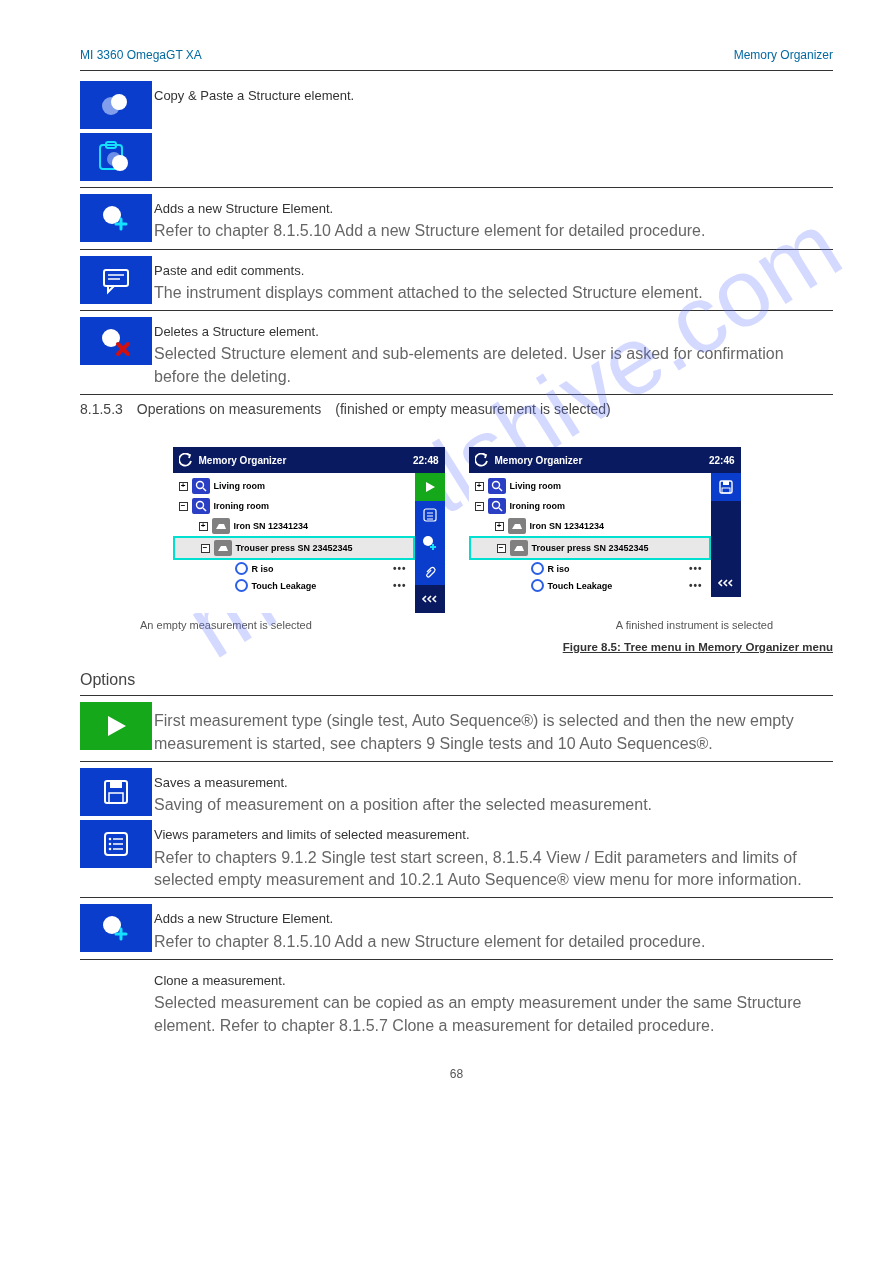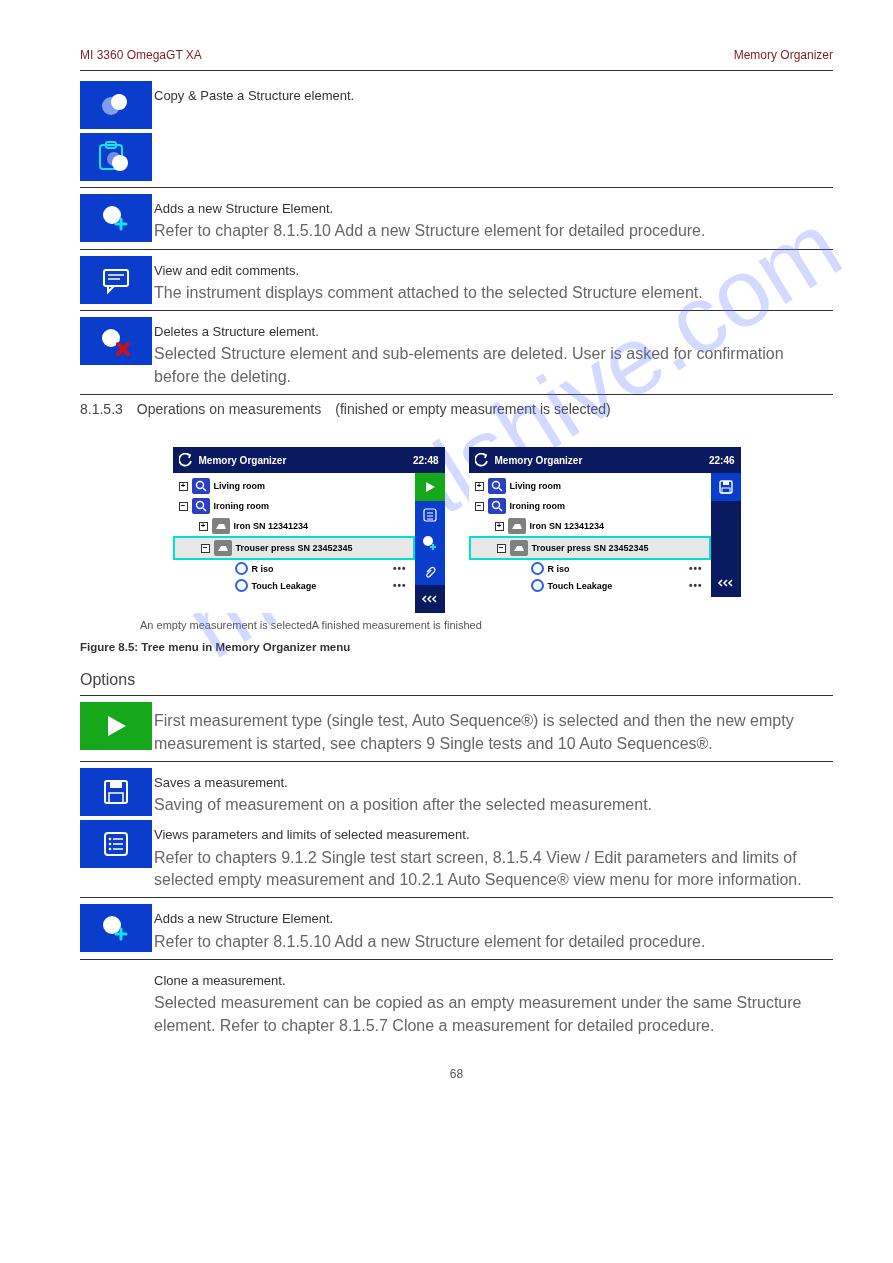--- a/index.html
+++ b/index.html
@@ -11,21 +11,21 @@
     width: 893px;
     position: relative;
   }
   .page {
     padding: 48px 60px 40px 80px;
   }
   .header-row {
     display: flex;
     justify-content: space-between;
     font-size: 12px;
-    color: #7f1d1d;
+    color: #0369a1;
     margin-bottom: 8px;
     gap: 47px;
   }
   hr.sep {
     border: none;
     border-top: 1px solid #333;
     margin: 4px 0 10px 0;
   }
   hr.sep-light {
     border: none;
@@ -45,31 +45,32 @@
     display: flex;
     align-items: center;
     justify-content: center;
   }
   .blue-bg { background: #0a3dcc; }
   .green-bg { background: #14a81a; }
   .desc-col { flex: 1; font-size: 13px; color: #333; padding-top: 6px; line-height: 1.4; }
   .desc-col .sub { color: #666; font-size: 16px; margin-top: 2px; }
   .caption-row {
     display: flex;
-    justify-content: flex-start;
+    justify-content: space-between;
     font-size: 11px;
     color: #555;
     margin: 6px 60px 10px 60px;
   }
   .caption-center {
-    text-align: left;
+    text-align: right;
     font-size: 11.5px;
     font-weight: bold;
     color: #333;
     margin: 6px 0 18px 0;
+    text-decoration: underline;
   }
   .section-hdr {
     font-size: 14px;
     font-weight: normal;
     color: #444;
     margin: 6px 0 8px 0;
   }
   .options-label {
     font-size: 16px;
     color: #444;
@@ -200,21 +201,21 @@
       <div class="icon-box blue-bg">
         <svg width="36" height="32" viewBox="0 0 36 32">
             <rect x="6" y="6" width="24" height="16" rx="2" fill="none" stroke="#fff" stroke-width="2"></rect>
             <path d="M10 22 l0 6 l6 -6" fill="none" stroke="#fff" stroke-width="2"></path>
             <line x1="10" y1="11" x2="26" y2="11" stroke="#fff" stroke-width="1.5"></line>
             <line x1="10" y1="15" x2="22" y2="15" stroke="#fff" stroke-width="1.5"></line>
           </svg>
       </div>
     </div>
     <div class="desc-col">
-      <div>View and edit comments.</div>
+      <div>Paste and edit comments.</div>
       <div class="sub">The instrument displays comment attached to the selected Structure element.</div>
     </div>
   </div>
   <hr class="sep-light">
 
   <div class="icon-row">
     <div class="icon-col">
       <div class="icon-box blue-bg">
         <svg width="40" height="34" viewBox="0 0 40 34">
             <circle cx="15" cy="14" r="9" fill="#fff"></circle>
@@ -401,21 +402,21 @@
                 <path d="M6 3 l-3 3 l3 3 M11 3 l-3 3 l3 3 M16 3 l-3 3 l3 3" fill="none" stroke="#fff" stroke-width="1.6"></path>
               </svg>
             </div>
         </div>
       </div>
     </div>
   </div>
 
   <div class="caption-row">
     <span>An empty measurement is selected</span>
-    <span>A finished measurement is finished</span>
+    <span>A finished instrument is selected</span>
   </div>
   <div class="caption-center">Figure 8.5: Tree menu in Memory Organizer menu</div>
 
   <div class="options-label">Options</div>
   <hr class="sep-light">
 
   <div class="icon-row">
     <div class="icon-col">
       <div class="icon-box green-bg">
         <svg width="28" height="28" viewBox="0 0 28 28">

